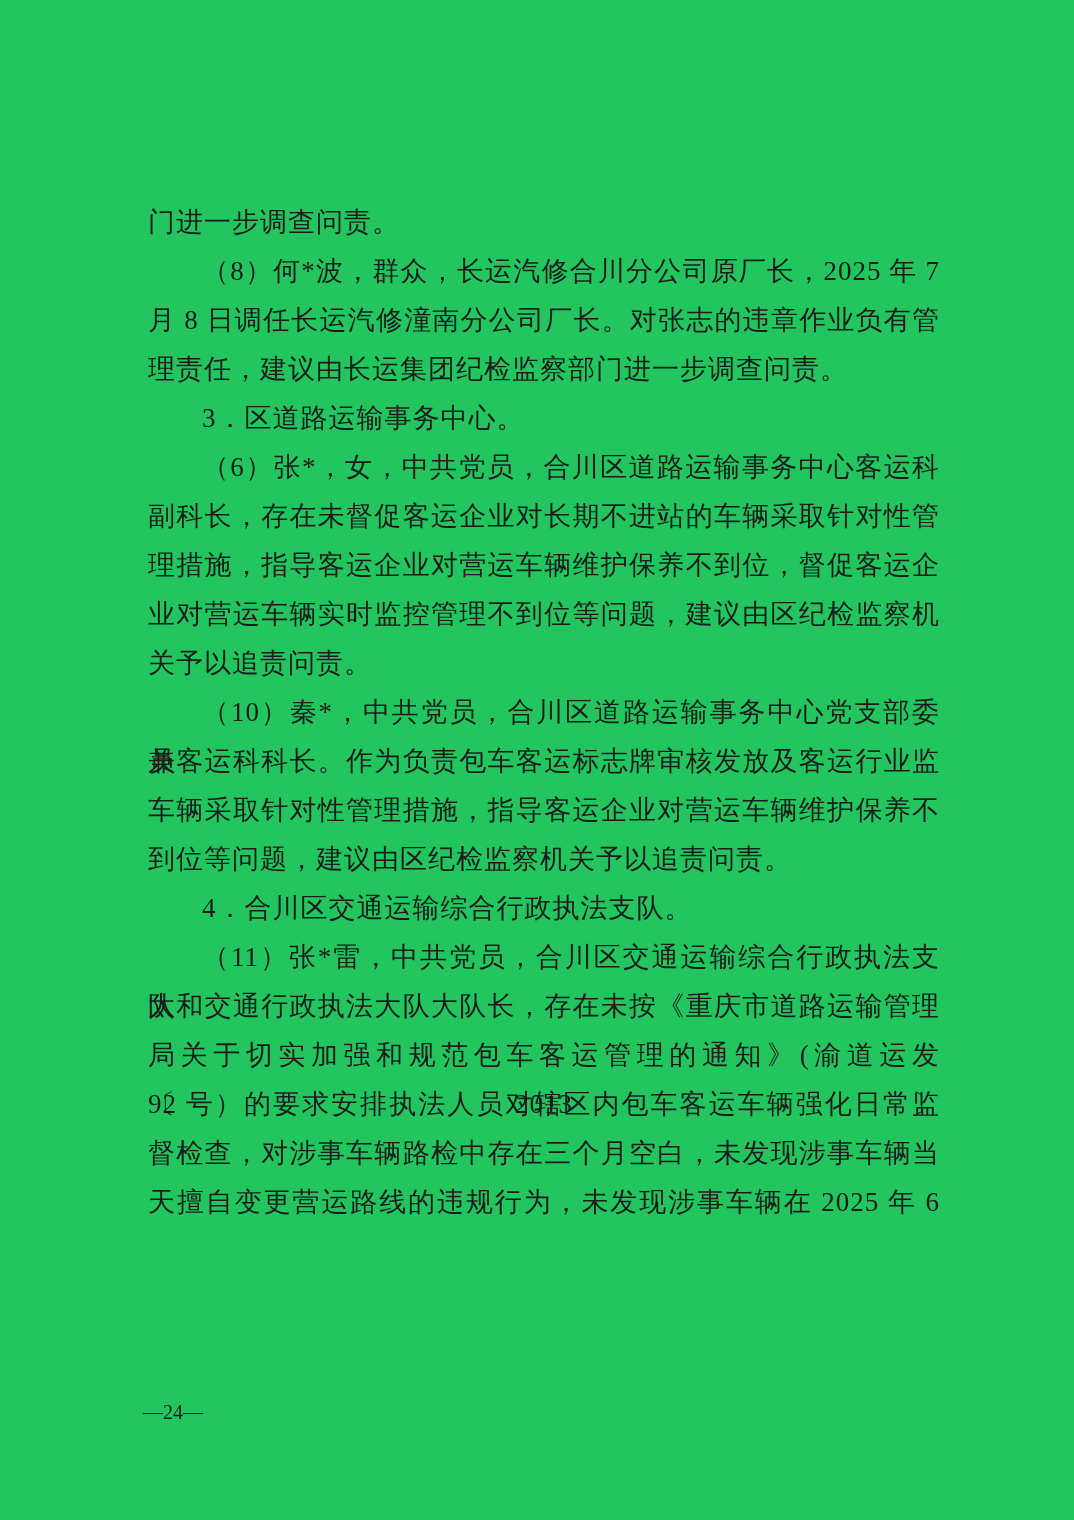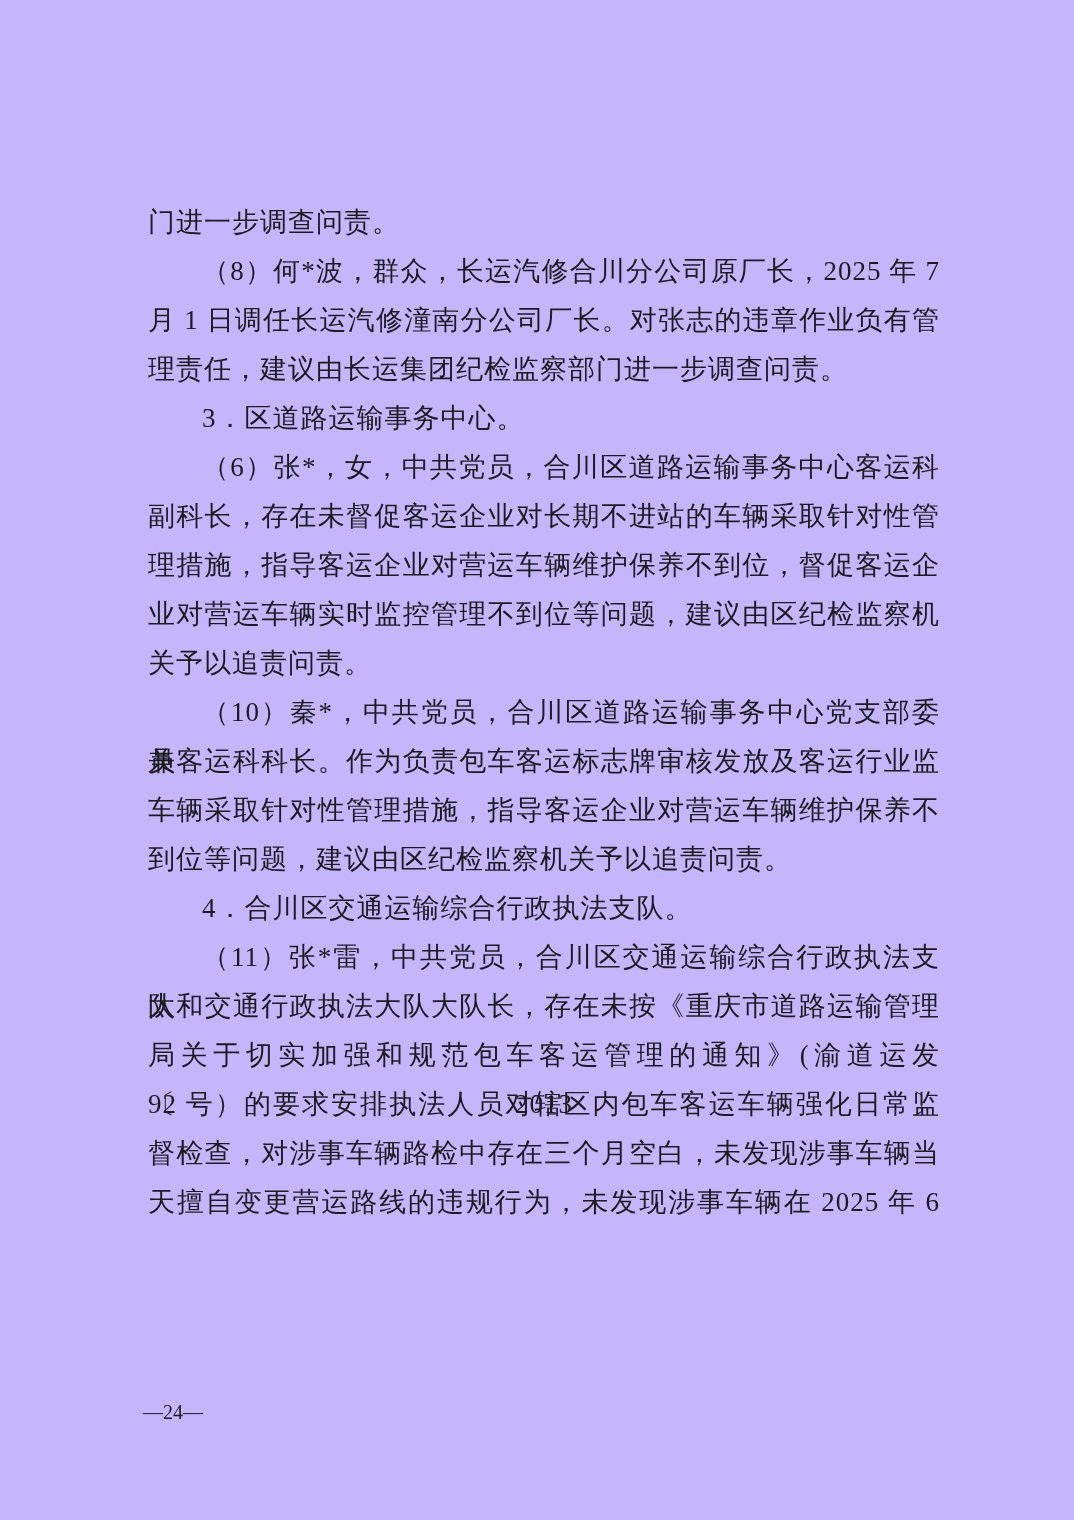--- a/index.html
+++ b/index.html
@@ -4,21 +4,21 @@
 <style>
   html, body {
     margin: 0;
     padding: 0;
     background: #ffffff;
   }
   .page {
     position: relative;
     width: 1074px;
     height: 1520px;
-    background: #c4b5fd;
+    background: #22c55e;
     overflow: hidden;
     font-family: "Liberation Serif", "DejaVu Serif", serif;
     color: #1c1c1c;
   }
   .body-text {
     position: absolute;
     left: 148px;
     top: 198px;
     width: 792px;
     font-size: 27px;
@@ -62,21 +62,21 @@
 <div class="page">
 
   <div class="body-text">
 
     <div>
       <div class="line short">门进一步调查问责。</div>
     </div>
 
     <div>
       <div class="line full indent">（8）何*波，群众，长运汽修合川分公司原厂长，2025 年 7</div>
-      <div class="line full">月 1 日调任长运汽修潼南分公司厂长。对张志的违章作业负有管</div>
+      <div class="line full">月 8 日调任长运汽修潼南分公司厂长。对张志的违章作业负有管</div>
       <div class="line short">理责任，建议由长运集团纪检监察部门进一步调查问责。</div>
     </div>
 
     <div>
       <div class="line short indent">3．区道路运输事务中心。</div>
     </div>
 
     <div>
       <div class="line full indent">（6）张*，女，中共党员，合川区道路运输事务中心客运科</div>
       <div class="line full">副科长，存在未督促客运企业对长期不进站的车辆采取针对性管</div>

